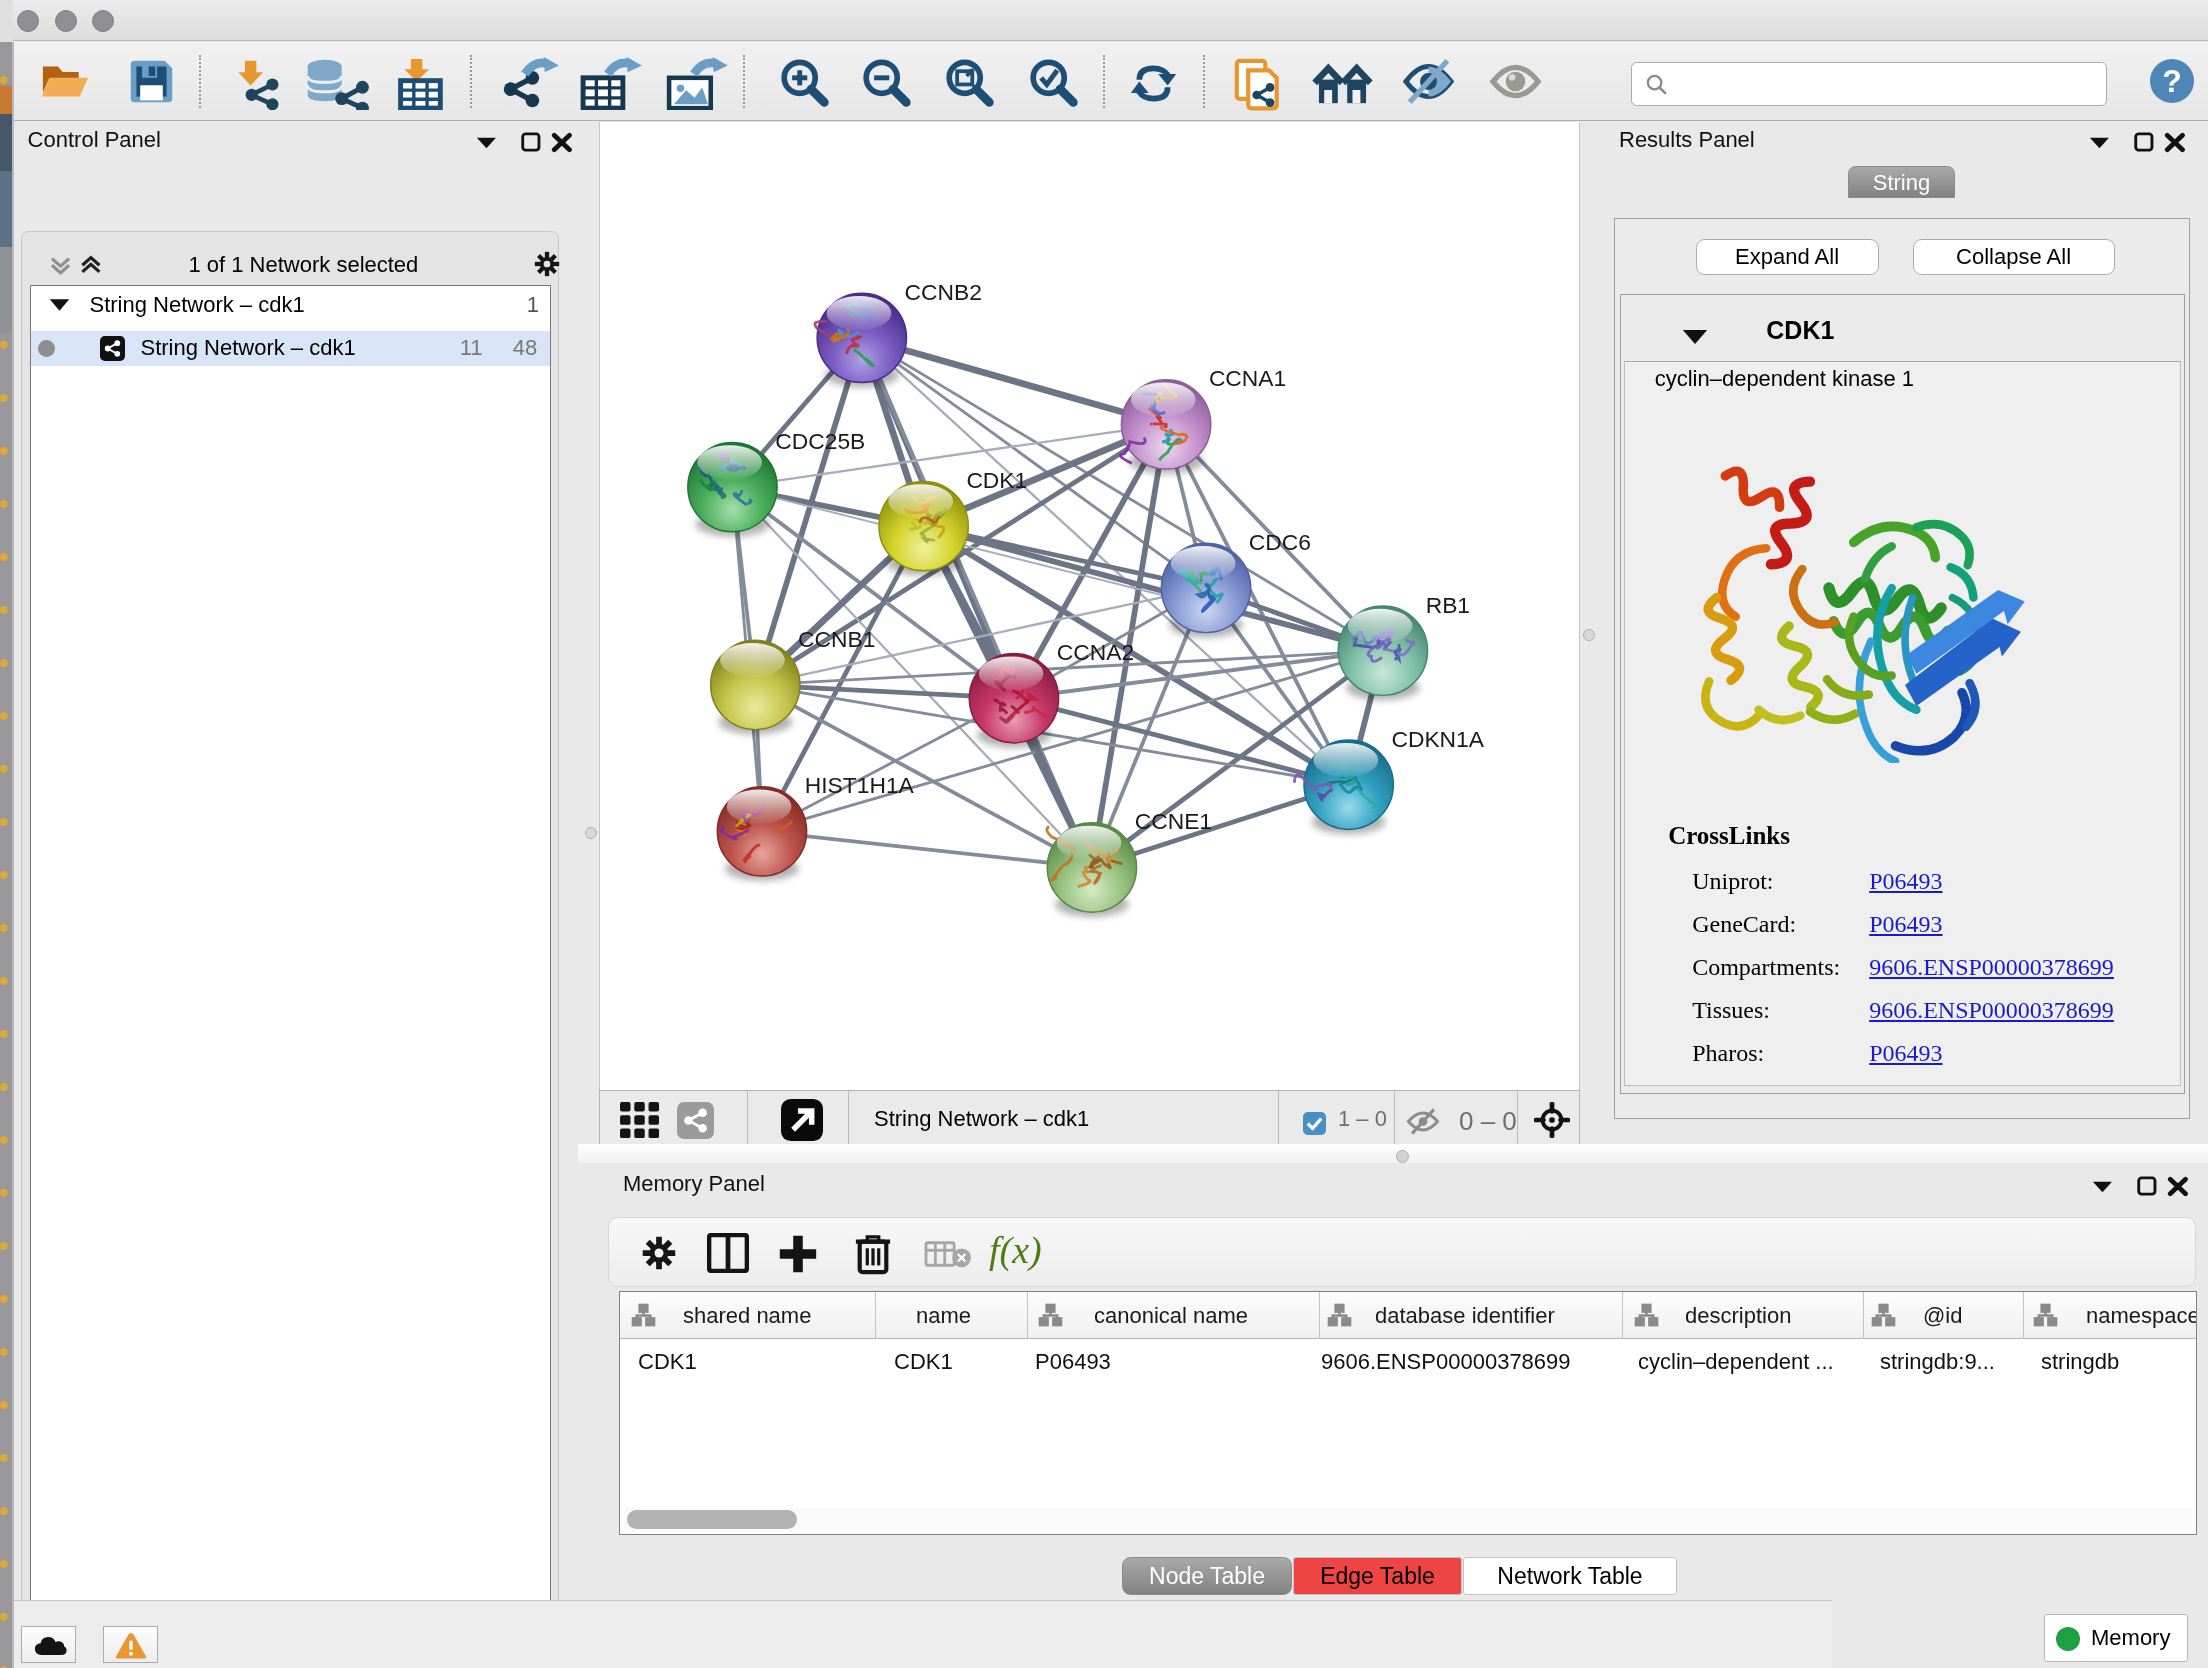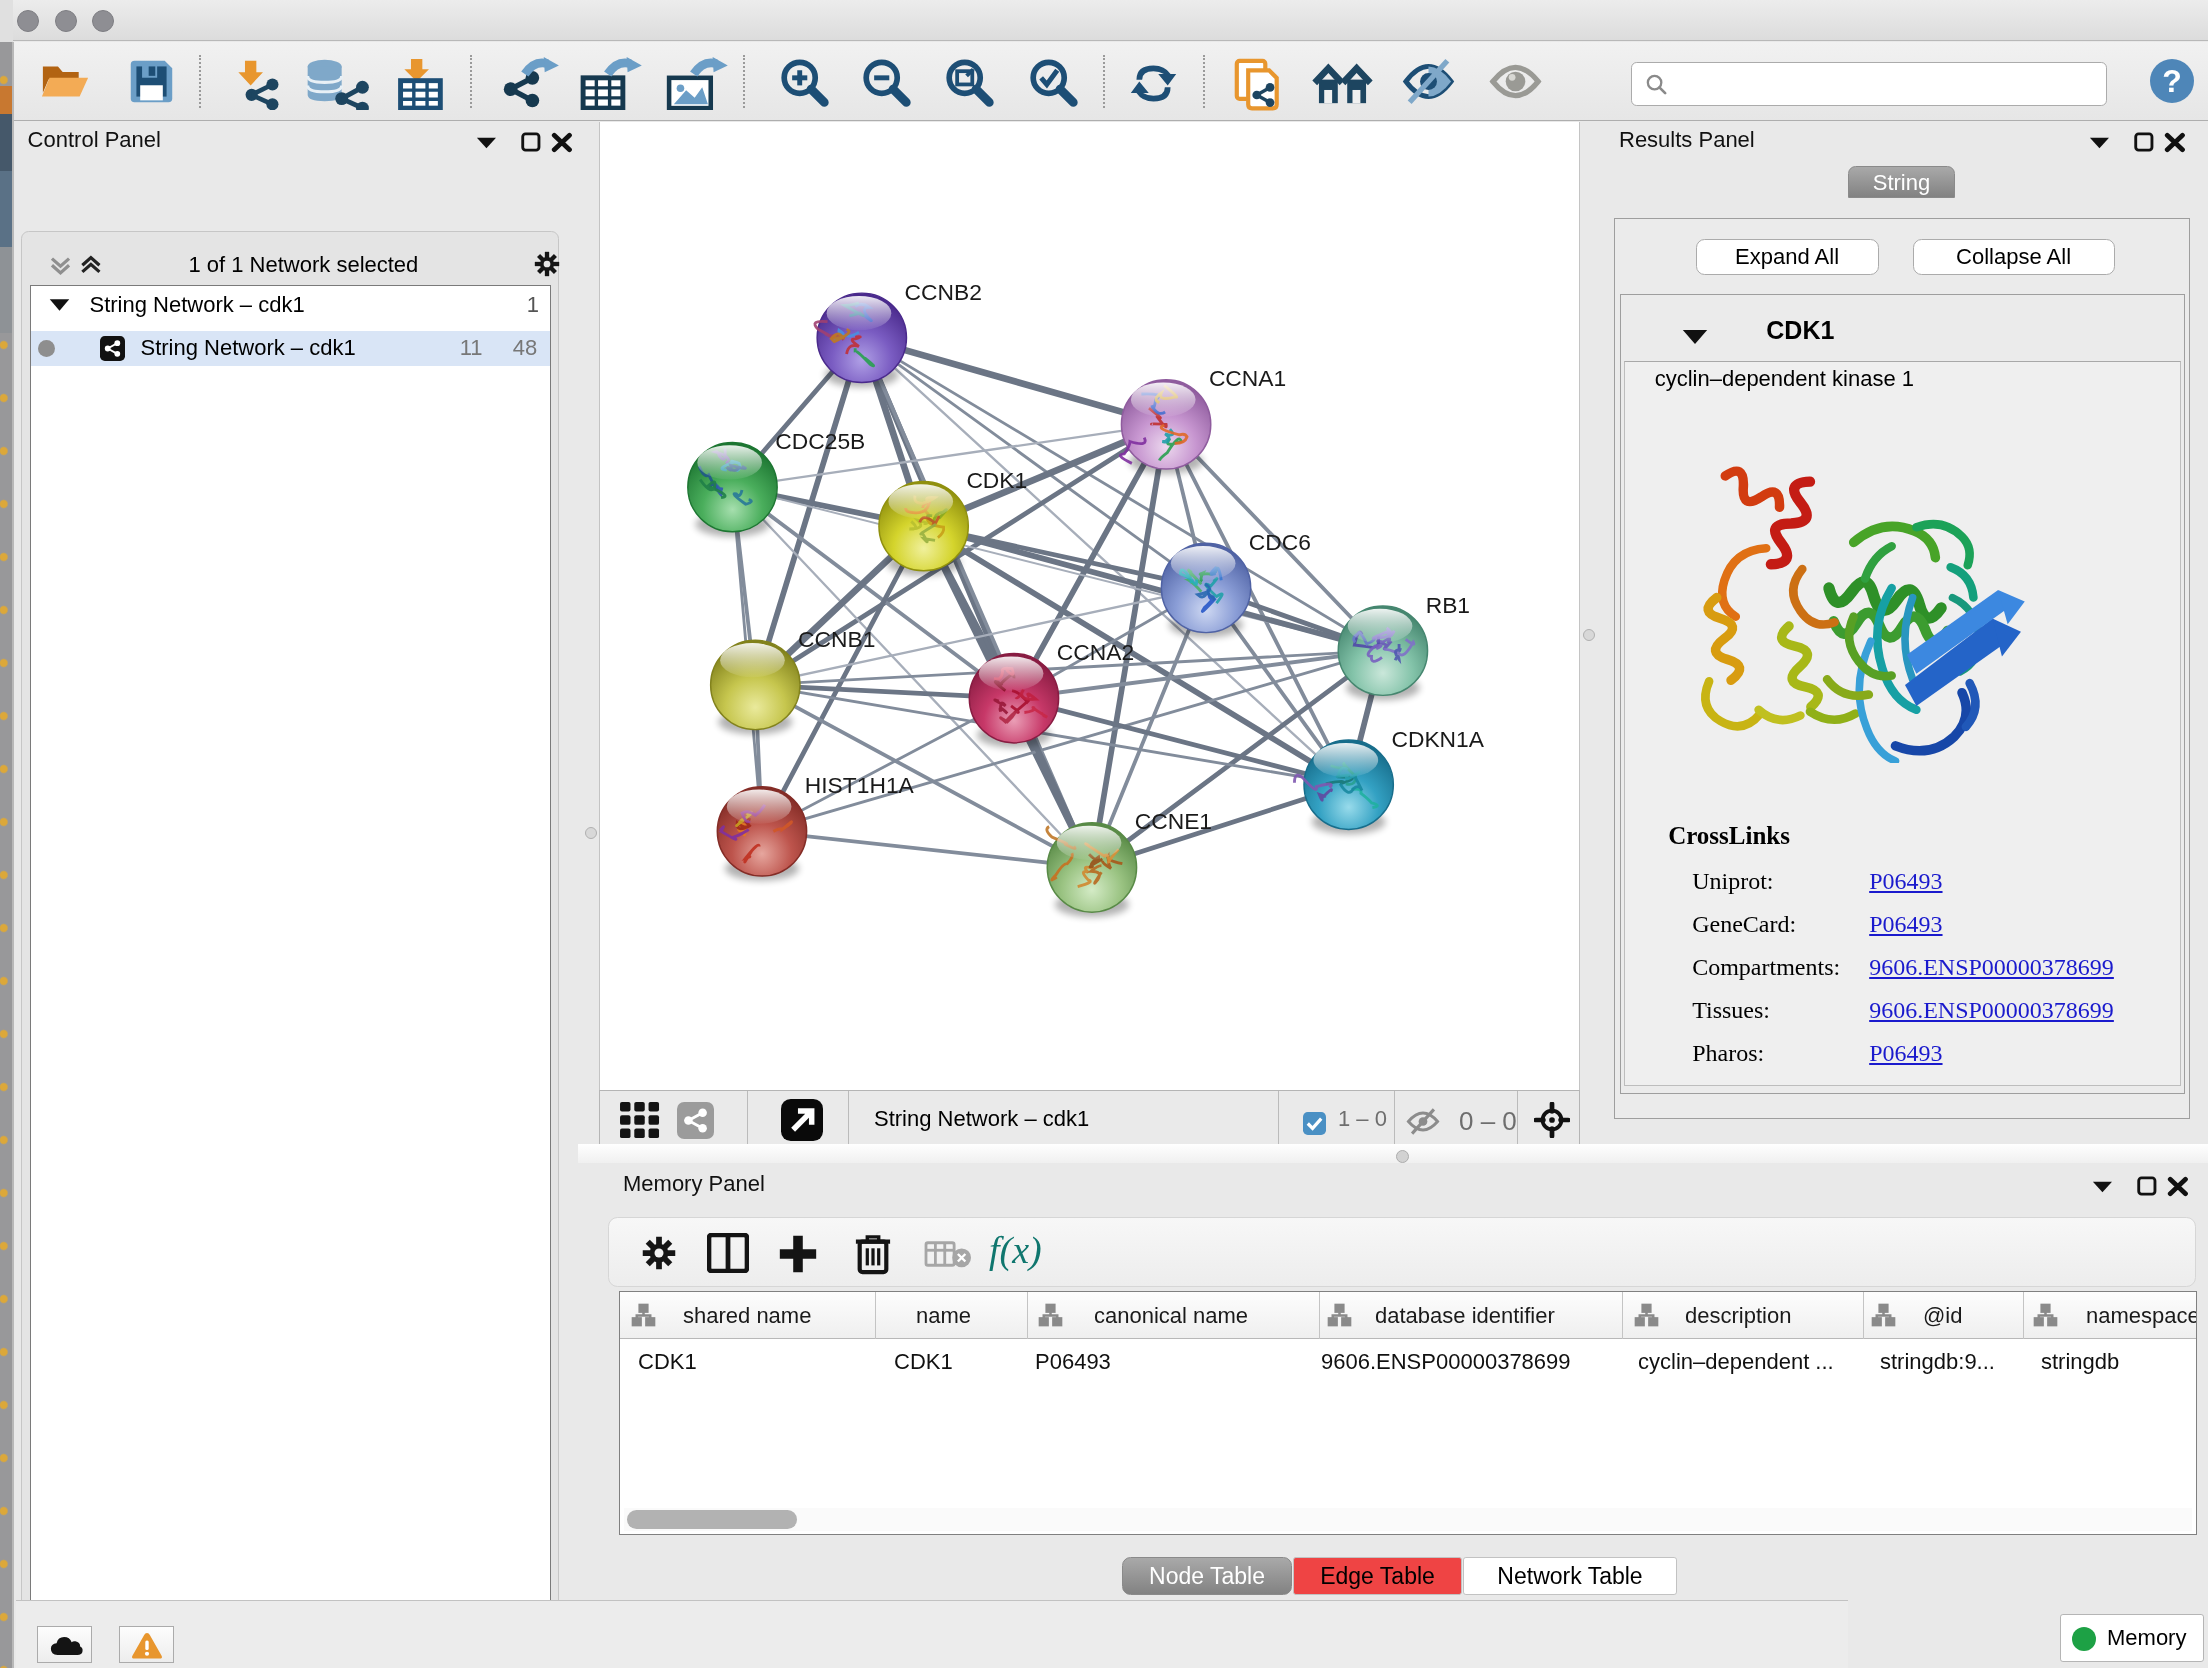--- a/index.html
+++ b/index.html
@@ -662,21 +662,21 @@
       </g>
   </svg>
   <svg style="position:absolute;left:346px;top:74px;" width="49" height="30" viewBox="0 0 52 32">
     <rect x="2" y="4" width="30" height="24" rx="2" fill="none" stroke="#a6a6a6" stroke-width="3"></rect>
     <line x1="2" y1="12" x2="32" y2="12" stroke="#a6a6a6" stroke-width="3"></line>
     <line x1="12" y1="4" x2="12" y2="28" stroke="#a6a6a6" stroke-width="3"></line>
     <line x1="22" y1="4" x2="22" y2="28" stroke="#a6a6a6" stroke-width="3"></line>
     <circle cx="40" cy="20" r="10" fill="#a6a6a6"></circle>
     <path d="M36 16 L44 24 M44 16 L36 24" stroke="#fff" stroke-width="2.6"></path>
   </svg>
-  <span style="position:absolute;left:411px;top:63px;font-family:'Liberation Serif',serif;font-style:italic;font-size:38px;color:#0f766e;">f(x)</span>
+  <span style="position:absolute;left:411px;top:63px;font-family:'Liberation Serif',serif;font-style:italic;font-size:38px;color:#4d7c0f;">f(x)</span>
   <div style="position:absolute;left:41px;top:126px;width:1578px;height:244px;background:#fff;border:1.9px solid #808080;overflow:hidden;">
     <div style="position:absolute;left:0;top:0;width:100%;height:47px;background:linear-gradient(#fdfdfd,#efefef);border-bottom:1px solid #b8b8b8;"></div>
     <div style="position:absolute;left:255px;top:0;height:47px;border-left:1px solid #c4c4c4;"></div>
     <div style="position:absolute;left:407px;top:0;height:47px;border-left:1px solid #c4c4c4;"></div>
     <div style="position:absolute;left:699px;top:0;height:47px;border-left:1px solid #c4c4c4;"></div>
     <div style="position:absolute;left:1002px;top:0;height:47px;border-left:1px solid #c4c4c4;"></div>
     <div style="position:absolute;left:1243px;top:0;height:47px;border-left:1px solid #c4c4c4;"></div>
     <div style="position:absolute;left:1403px;top:0;height:47px;border-left:1px solid #c4c4c4;"></div>
     <svg style="position:absolute;left:10.5px;top:11.4px;" width="25" height="25" viewBox="0 0 26 26">
         <g fill="none" stroke="#8a8a8a" stroke-width="2.6">
@@ -741,21 +741,21 @@
     <span style="position:absolute;left:1260px;top:57px;font-size:22px;color:#111;">stringdb:9...</span>
     <span style="position:absolute;left:1421px;top:57px;font-size:22px;color:#111;">stringdb</span>
     <div style="position:absolute;left:3.8px;top:216px;width:1568px;height:23px;background:#fafafa;"></div>
     <div style="position:absolute;left:6.7px;top:218px;width:170px;height:19px;background:#b2b2b2;border-radius:9.5px;"></div>
   </div>
   <div style="position:absolute;left:544px;top:392px;width:170px;height:38px;background:linear-gradient(#a9a9a9,#828282);border:1px solid #8a8a8a;border-radius:8.6px;color:#fff;font-size:23px;text-align:center;line-height:37px;">Node Table</div>
   <div style="position:absolute;left:715px;top:392px;width:169px;height:38px;background:#ef4444;border:1px solid #c2c2c2;border-radius:2.9px;font-size:23px;text-align:center;line-height:37px;">Edge Table</div>
   <div style="position:absolute;left:885px;top:392px;width:214px;height:38px;background:#fff;border:1px solid #c2c2c2;border-radius:2.9px;font-size:23px;text-align:center;line-height:37px;">Network Table</div>
 </div>
 
-<div id="statusbar" class="abs" style="left:16px;top:1600px;width:1832px;height:68px;background:#ececec;border-top:1px solid #c2c2c2;">
+<div id="statusbar" class="abs" style="left:0;top:1600px;width:1832px;height:68px;background:#ececec;border-top:1px solid #c2c2c2;">
   <div style="position:absolute;left:21px;top:25px;width:55px;height:37px;background:linear-gradient(#fdfdfd,#ededed);border:1px solid #ababab;">
     <svg style="position:absolute;left:10.5px;top:6.7px;" width="34" height="24" viewBox="0 0 36 25">
       <path d="M9 22 Q2 22 2 15.5 Q2 10 8 9.5 Q9.5 3 16 3 Q22 3 24 8.5 Q25.5 7 28 7.5 Q33 8.5 33 13 Q36 14 35.5 18 Q35 22 30 22 Z" fill="#141414"></path>
     </svg>
   </div>
   <div style="position:absolute;left:103px;top:25px;width:55px;height:37px;background:linear-gradient(#fdfdfd,#ededed);border:1px solid #ababab;">
     <svg style="position:absolute;left:11.4px;top:4.8px;" width="32" height="28.5" viewBox="0 0 34 30">
       <path d="M17 1 Q19 1 20 3 L32.5 25 Q34 28 30.5 28 L3.5 28 Q0 28 1.5 25 L14 3 Q15 1 17 1 Z" fill="#e8962e"></path>
       <rect x="15.2" y="9" width="3.6" height="10" rx="1.6" fill="#fff"></rect>
       <circle cx="17" cy="23" r="2.2" fill="#fff"></circle>

